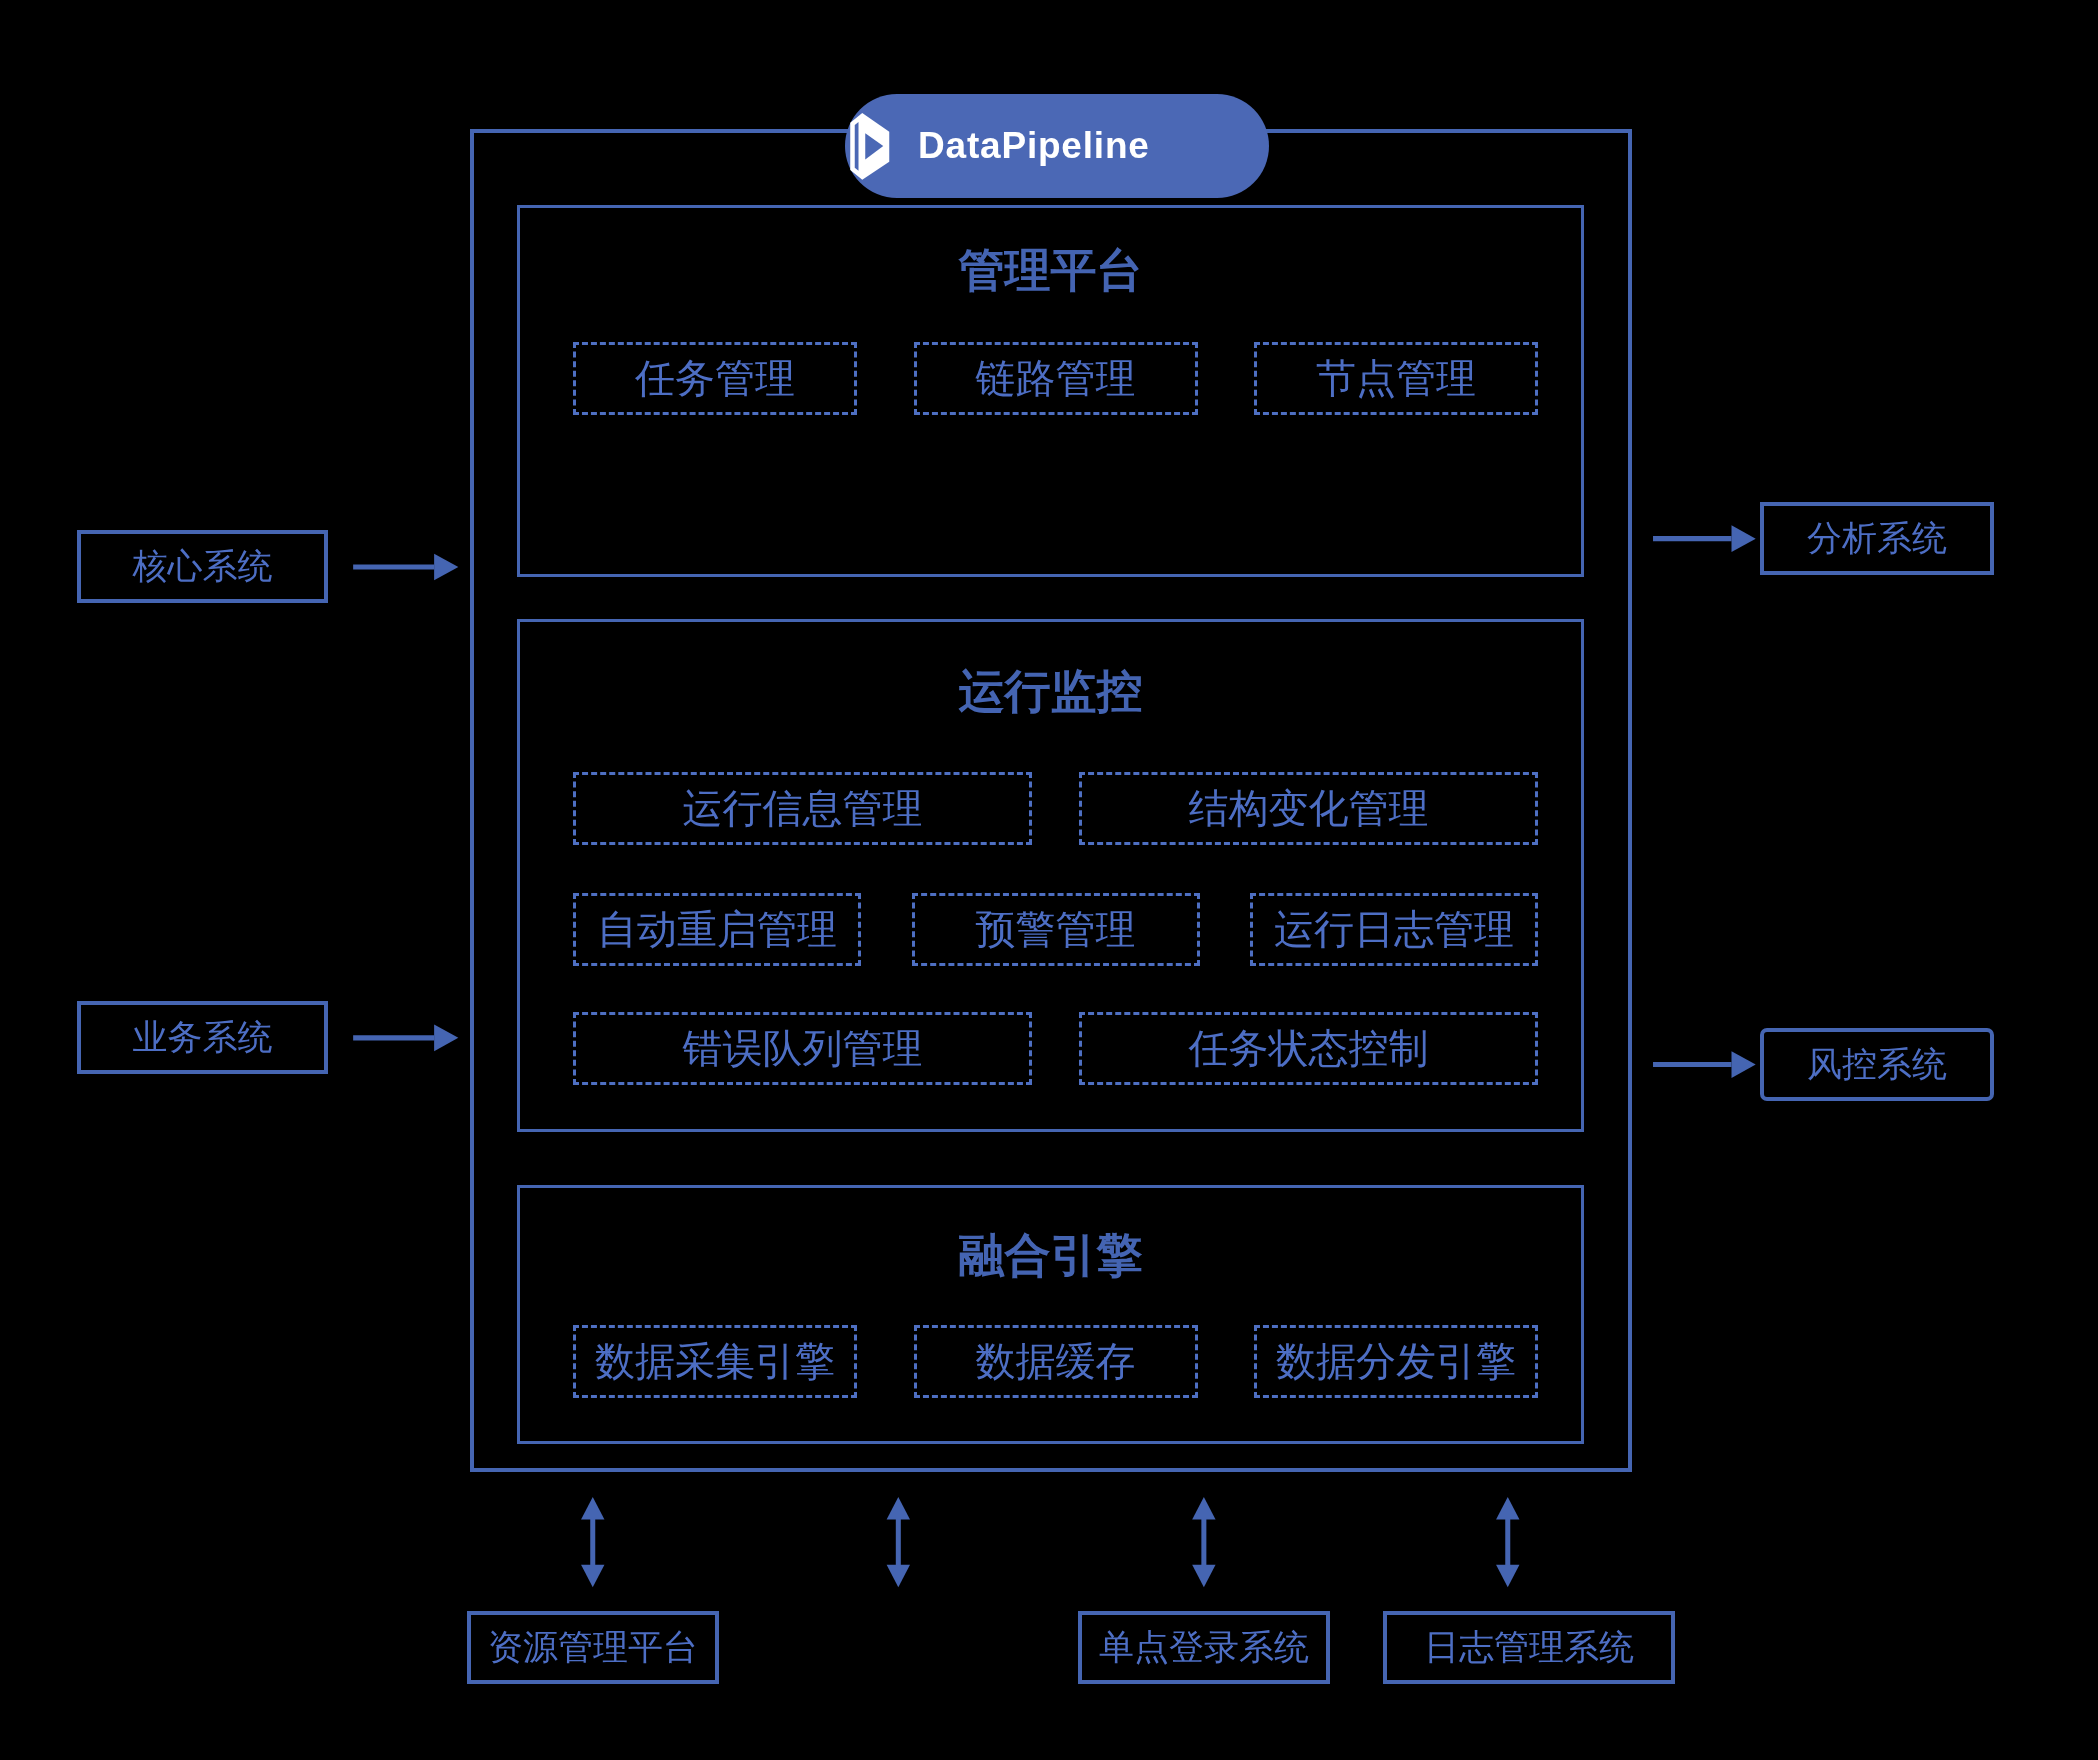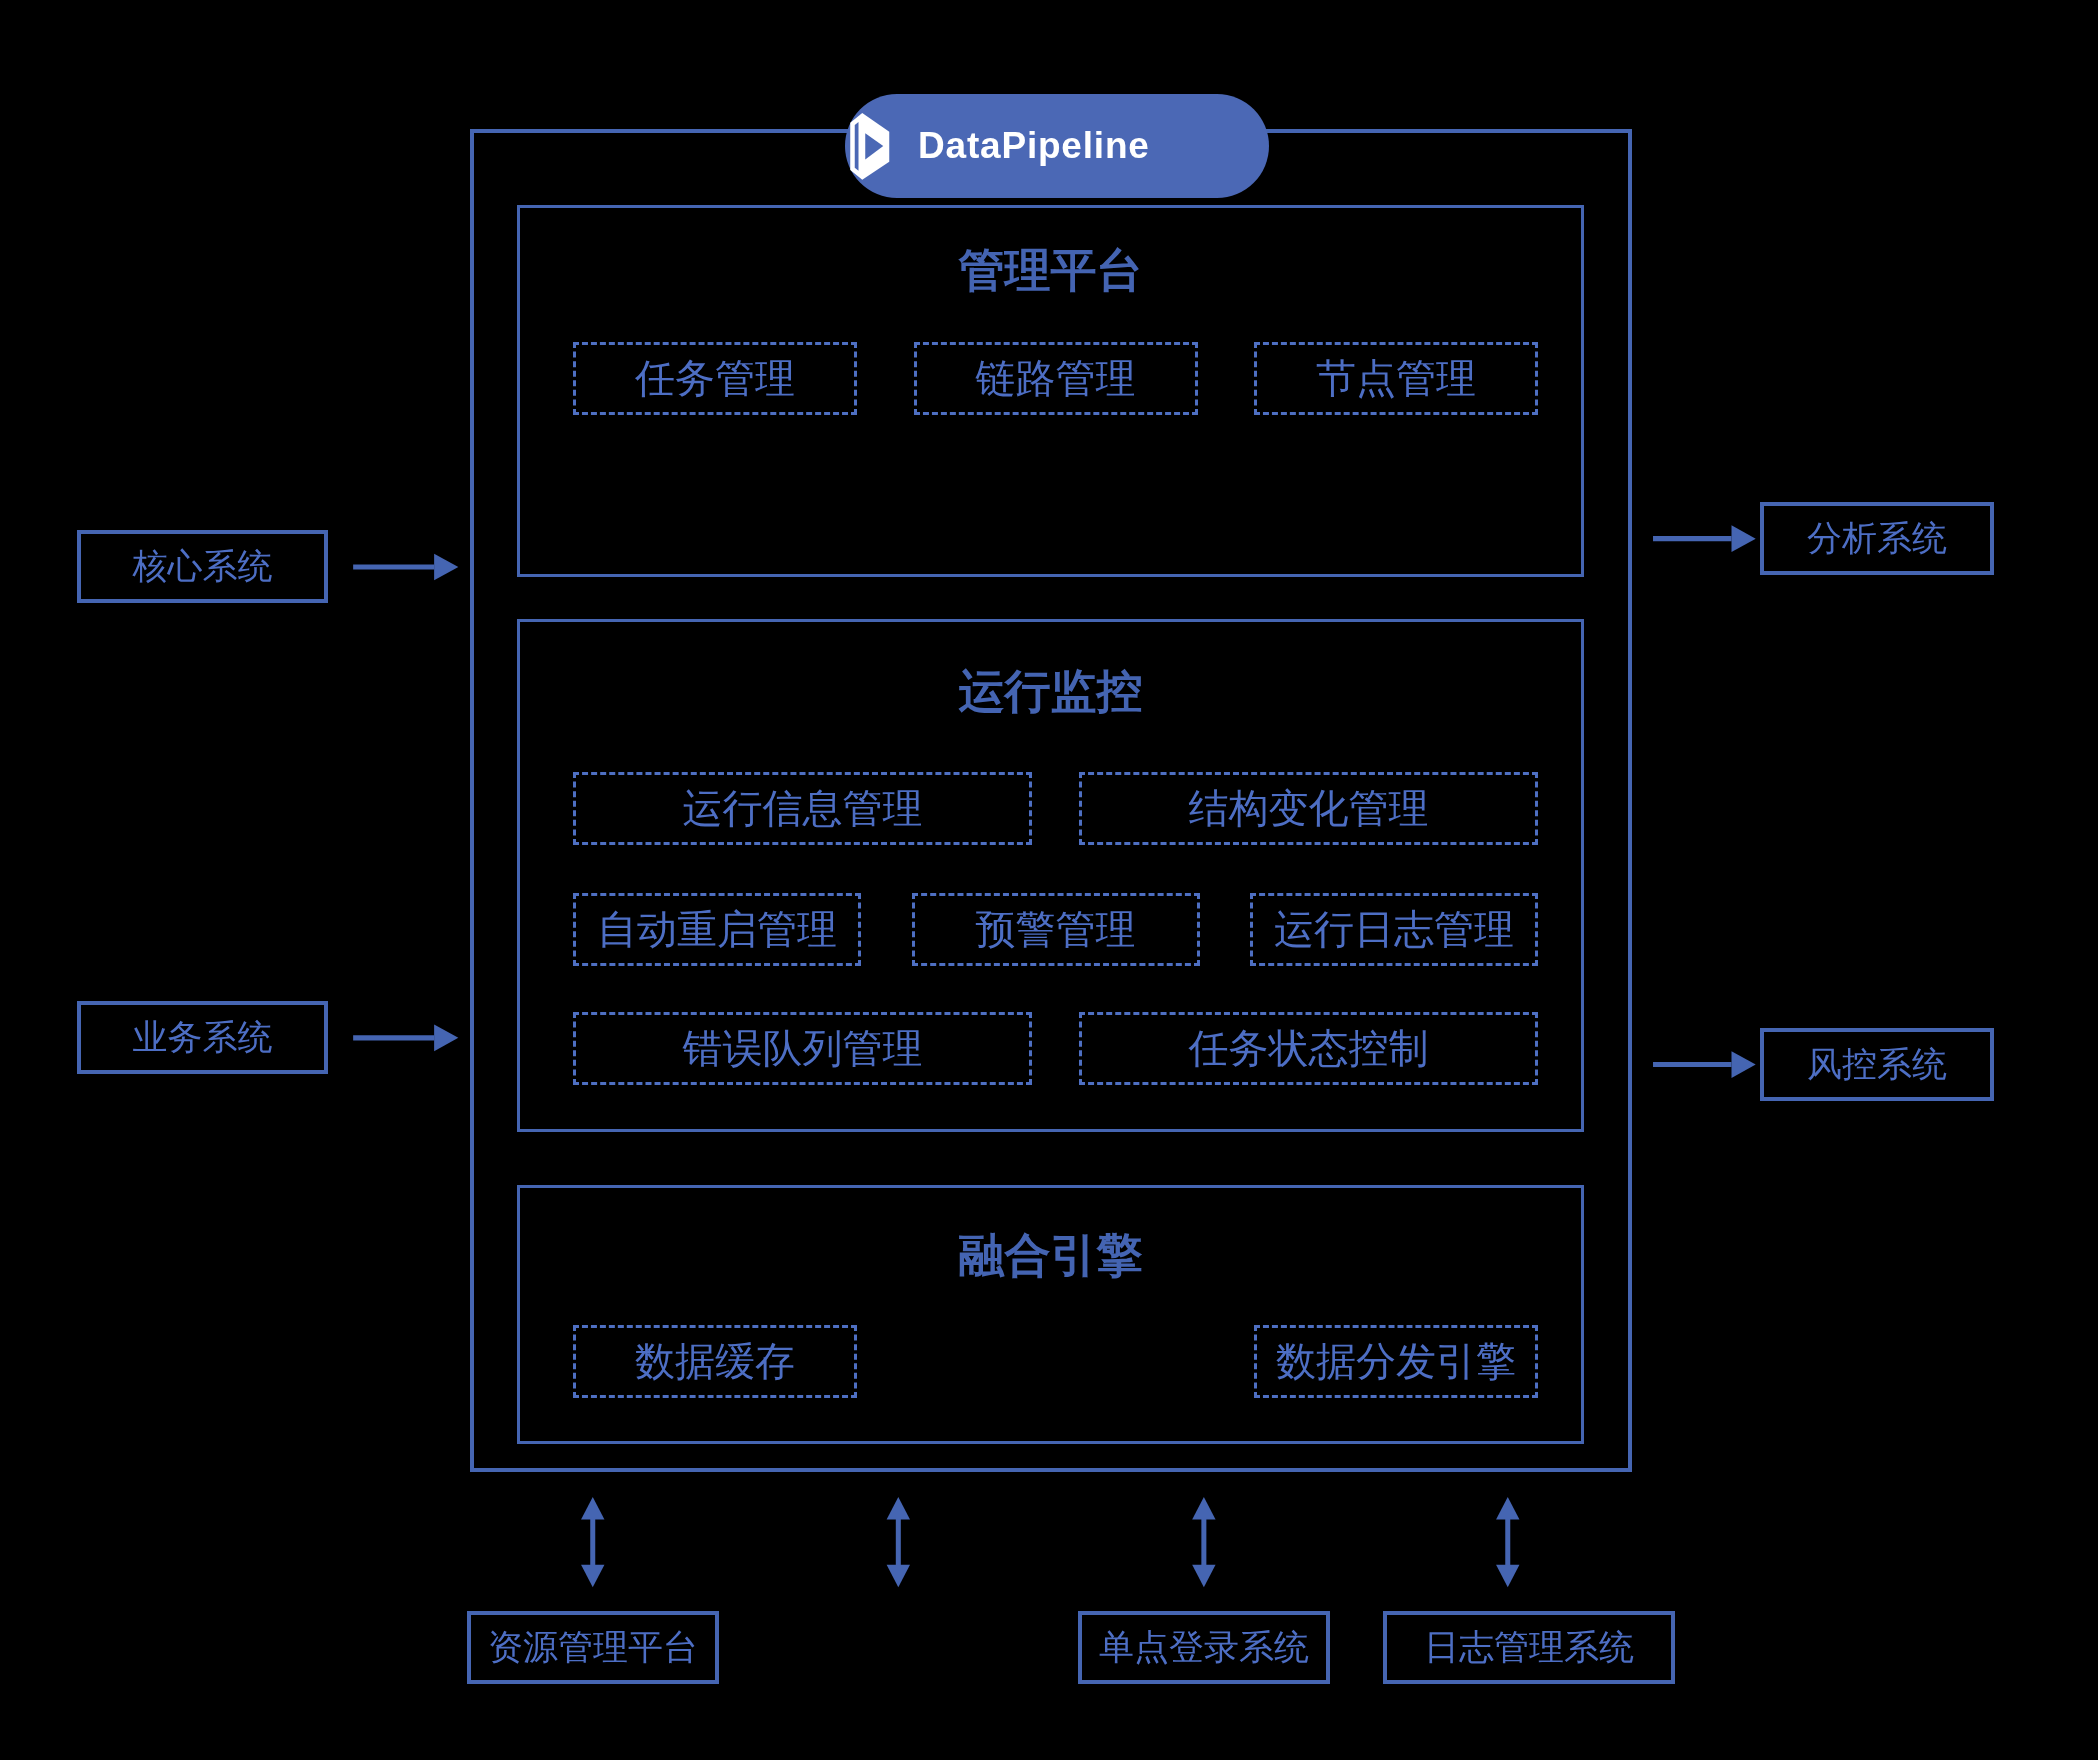--- a/index.html
+++ b/index.html
@@ -112,29 +112,30 @@
     </div>
     <div class="row" style="top:390px;">
       <div class="module w2">错误队列管理</div>
       <div class="module w2">任务状态控制</div>
     </div>
   </div>
 
   <div class="sec" style="top:1185px;height:259px;">
     <div class="sec-title" style="top:48px;">融合引擎</div>
     <div class="row" style="top:137px;">
+      <div class="module w3">数据采集引擎</div>
       <div class="module w3">数据缓存</div>
       <div class="module w3">数据分发引擎</div>
     </div>
   </div>
 
   <div class="sysbox" style="left:77px;top:530px;width:251px;height:73px;">核心系统</div>
   <div class="sysbox" style="left:77px;top:1001px;width:251px;height:73px;">业务系统</div>
 
   <div class="sysbox" style="left:1760px;top:502px;width:234px;height:73px;">分析系统</div>
-  <div class="sysbox" style="left:1760px;top:1028px;width:234px;height:73px;">风控系统</div>
+  <div class="sysbox" style="left:1760px;top:1028px;width:234px;height:73px;border-radius:7px;">风控系统</div>
 
   <div class="sysbox" style="left:467px;top:1611px;width:252px;height:73px;">资源管理平台</div>
   <div class="sysbox" style="left:1078px;top:1611px;width:252px;height:73px;">单点登录系统</div>
   <div class="sysbox" style="left:1383px;top:1611px;width:292px;height:73px;">日志管理系统</div>
 
 </div>
 
 
 </body></html>

